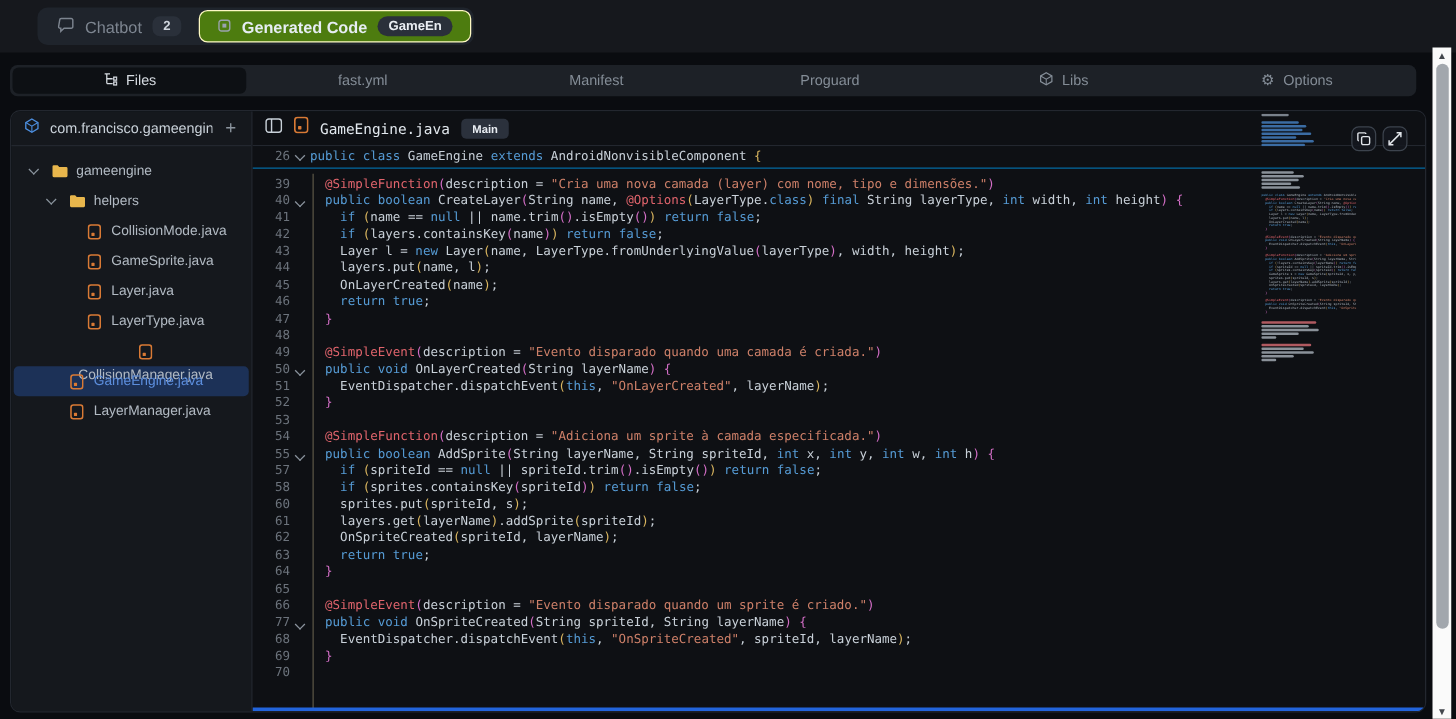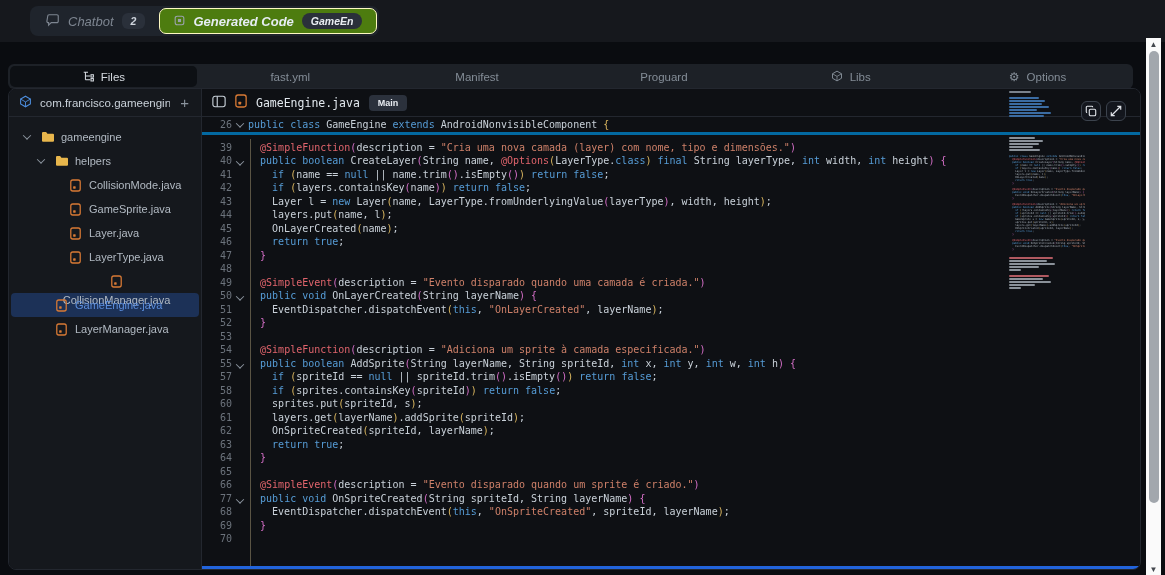--- a/index.html
+++ b/index.html
@@ -3,37 +3,37 @@
 <meta charset="utf-8">
 <style>
   * { margin:0; padding:0; box-sizing:border-box; }
   html,body { width:1165px; height:575px; overflow:hidden; background:#0a0c10;
               font-family:"Liberation Sans", sans-serif; }
   .app { position:absolute; inset:0; width:1165px; height:575px; background:#0a0c10; }
 
   
   .topbar { position:absolute; left:0; top:0; width:1165px; height:42px; background:#16181d; }
   .tabset { position:absolute; left:30px; top:6px; height:30px; background:#1f242c;
-            border-radius:8px; display:flex; align-items:center; padding:2px;font-style:italic; }
+            border-radius:8px; display:flex; align-items:center; padding:2px; }
   .toptab { height:26px; display:flex; align-items:center; gap:8px; padding:0 14px;
             border-radius:7px; color:#7d8590; font-size:13px; cursor:pointer; }
   .toptab.active { background:#4d7c0f; border:1px solid #fef9c3; color:#e6edf3; font-weight:600; }
   .pill { background:#2a303a; color:#cfd5dd; border-radius:6px; font-size:10.5px;
           padding:2px 9px; font-weight:700; }
   .pill.big { border-radius:10px; color:#e9edf2; }
 
   
   .pgsb { position:absolute; left:1146px; top:38px; width:15px; height:537px; background:#fafafa; }
   .pgsb .thumb { position:absolute; left:2.5px; top:13px; width:10px; height:452px;
                  background:#a2a7ad; border-radius:5px; }
   .sbarrow { position:absolute; left:0; width:15px; height:12px; display:flex;
              align-items:center; justify-content:center; color:#43474d; font-size:8px; }
 
   
-  .filebar { position:absolute; left:8px; top:64px; width:1125px; height:25px;
+  .filebar { position:absolute; left:8px; top:52px; width:1125px; height:25px;
              background:#1d2127; border-radius:6px; display:flex; align-items:stretch; padding:2px; }
   .ftab { flex:1; display:flex; align-items:center; justify-content:center; gap:7px;
           color:#848d97; font-size:11.5px; border-radius:5px; cursor:pointer; }
   .ftab.active { background:#0d1014; color:#d6dbe1; }
   .gear { font-size:12px; line-height:1; }
 
   
   .workspace { position:absolute; left:8px; top:88px; width:1133px; height:482px;
                display:flex; border:1px solid #23272f; border-radius:8px; overflow:hidden;
                background:#0e1014; }
@@ -53,21 +53,21 @@
 
   
   .editor { flex:1; position:relative; background:#0e1014; border-left:1px solid #23272f;
             display:flex; flex-direction:column; overflow:hidden; }
   .ed-head { height:28px; flex:none; display:flex; align-items:center; gap:9px; padding:0 10px;
              border-bottom:1px solid #23272f; }
   .ed-file { color:#e2e8ee; font-size:11.5px; font-family:"DejaVu Sans Mono", monospace; }
   .mainbadge { background:#2b313c; color:#e9edf2; font-size:9px; font-weight:700;
                border-radius:4px; padding:3px 9px; }
   .code-font { font-family:"DejaVu Sans Mono", monospace; font-size:10px; }
-  .sticky { flex:none; height:18px; border-bottom:3px solid #0369a1; background:#0e1014;
+  .sticky { flex:none; height:18px; border-bottom:1px solid #0369a1; background:#0e1014;
             display:flex; align-items:center; z-index:3; position:relative; }
   .codearea { flex:1; padding-top:4px; overflow:hidden; position:relative; }
   .cline { height:13.5px; display:flex; align-items:flex-end; }
   .gut { width:30px; flex:none; text-align:right; color:#6c737c; }
   .fold { width:16px; flex:none; display:flex; justify-content:center; }
   .fold .chev { border-color:#8b949e; }
   .ctext { white-space:pre; color:#c9d1d9; }
   .indent-guide { position:absolute; left:48px; top:4px; bottom:0; width:1px; background:#5a5444; }
   .kw  { color:#569cd6; }
   .ann { color:#e0646c; }

